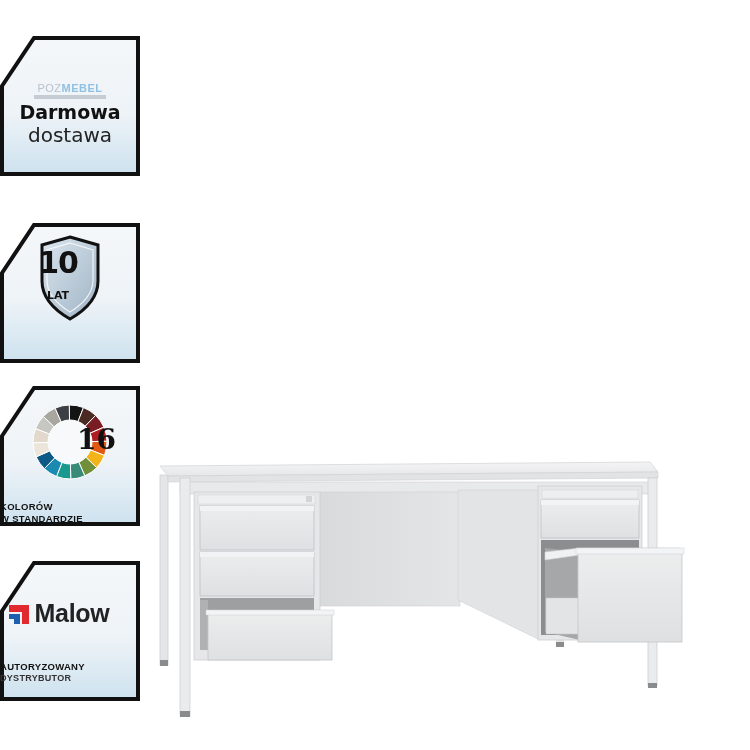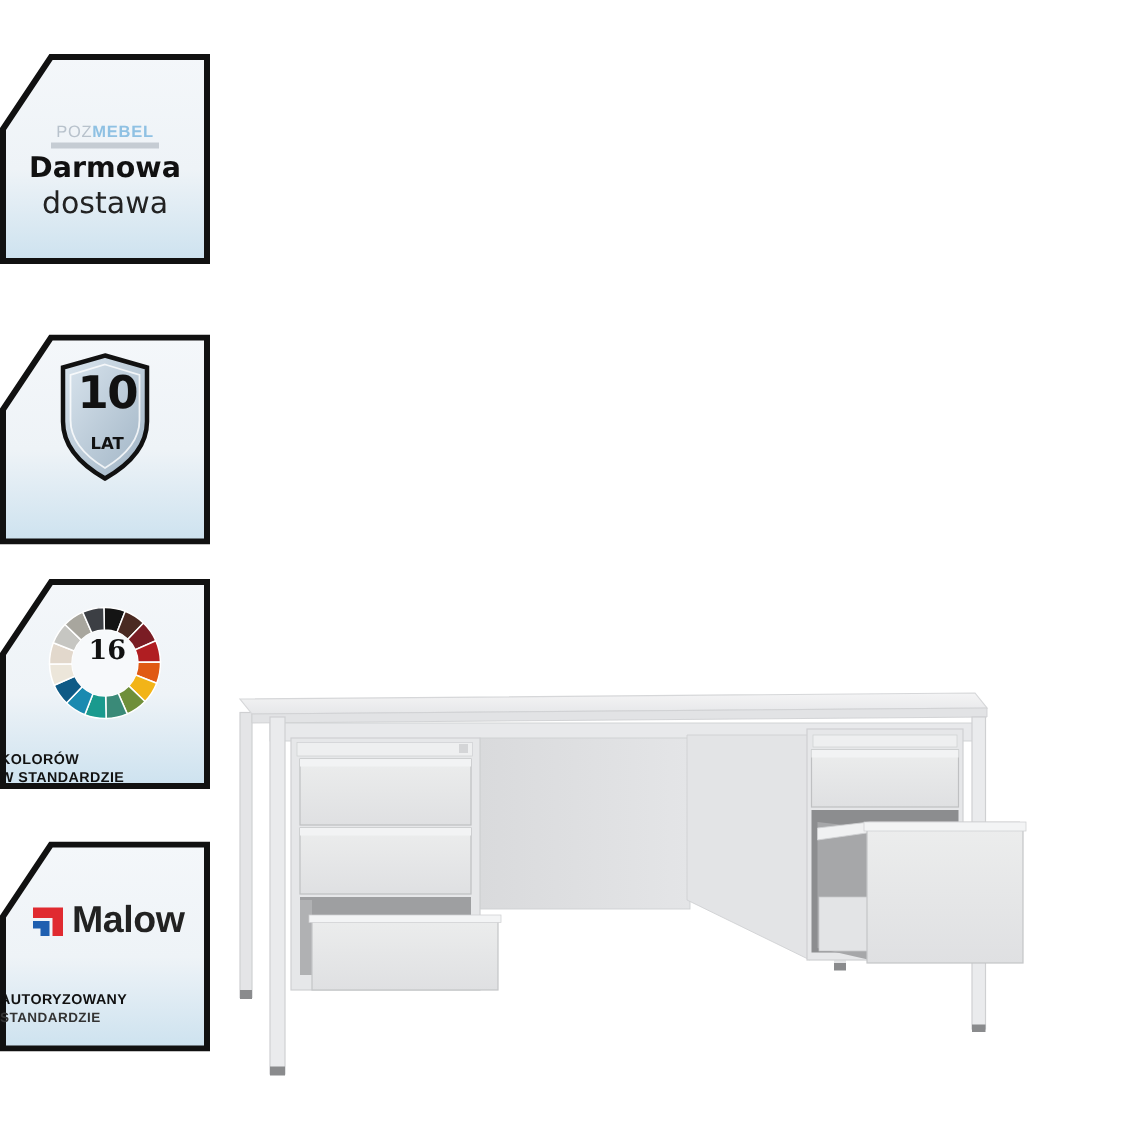--- a/index.html
+++ b/index.html
@@ -2,21 +2,21 @@
 <html><head>
   <meta charset="utf-8">
   <style>
     html, body { margin: 0; padding: 0; }
     body {
       width: 750px; height: 750px; position: relative; overflow: hidden;
       background: #ffffff;
       font-family: "Liberation Sans", sans-serif;
     }
     .badge {
-      position: absolute; left: 0; width: 116px; height: 140px; padding-left: 27px;
+      position: absolute; left: 0; width: 116px; height: 140px;
     }
     .badge svg.frame { position: absolute; left: 0; top: 0; }
     .badge .content {
       position: absolute; left: 0; top: 0; width: 140px; height: 140px;
       display: flex; flex-direction: column; align-items: center; justify-content: center;
       text-align: center;
     }
     .b-title {
       font-weight: 700; color: #111; font-size: 19px; line-height: 22px;
       font-family: "DejaVu Sans", sans-serif;
@@ -42,22 +42,22 @@
     .shield-num {
       position: absolute; left: 0; right: 0; top: 22px; text-align: center;
       font-weight: 700; font-size: 30px; color: #111; font-family: "DejaVu Sans", sans-serif;
       letter-spacing: -1px;
     }
     .shield-lat {
       position: absolute; left: 0; right: 0; top: 66px; text-align: center;
       font-size: 11px; color: #111; font-weight: 700; font-family: "DejaVu Sans", sans-serif;
     }
     .wheel-num {
-      position: absolute; left: 0; right: 0; top: 37px; text-align: center;
-      font-family: "DejaVu Serif", serif; font-weight: 700; font-size: 18px; color: #111;
+      position: absolute; left: 0; right: 0; top: 37px; text-align: right;
+      font-family: "DejaVu Serif", serif; font-weight: 700; font-size: 28px; color: #111;
     }
     .malow-row { display: flex; align-items: center; gap: 4px; }
     .malow-word {
       font-weight: 700; font-size: 25px; color: #222; font-family: "Liberation Sans", sans-serif;
       letter-spacing: -0.3px;
     }
     .desk { position: absolute; left: 150px; top: 455px; }
   </style>
 </head>
 <body>
@@ -158,21 +158,21 @@
     <div class="malow-row">
       <svg width="24" height="24" viewBox="0 0 24 24">
         <path d="M2,3 L22,3 L22,22 L15,22 L15,10 L2,10 Z" fill="#e02a30"></path>
         <path d="M2,12 L13,12 L13,22 L7,22 L7,17 L2,17 Z" fill="#1f5fb0"></path>
       </svg>
       <span class="malow-word">Malow</span>
     </div>
   </div>
   <div style="position:absolute;left:0;right:0;top:100px;text-align:left;">
     <div class="b-caps">AUTORYZOWANY</div>
-    <div class="b-caps2">STANDARDZIE</div>
+    <div class="b-caps2">DYSTRYBUTOR</div>
   </div>
 </div>
 
 <svg class="desk" width="540" height="270" viewBox="150 455 540 270">
   <defs>
     <linearGradient id="top" x1="0" y1="0" x2="0" y2="1">
         <stop offset="0" stop-color="#f4f4f5"></stop>
         <stop offset="1" stop-color="#e6e7e9"></stop>
       </linearGradient>
     <linearGradient id="face" x1="0" y1="0" x2="0" y2="1">

